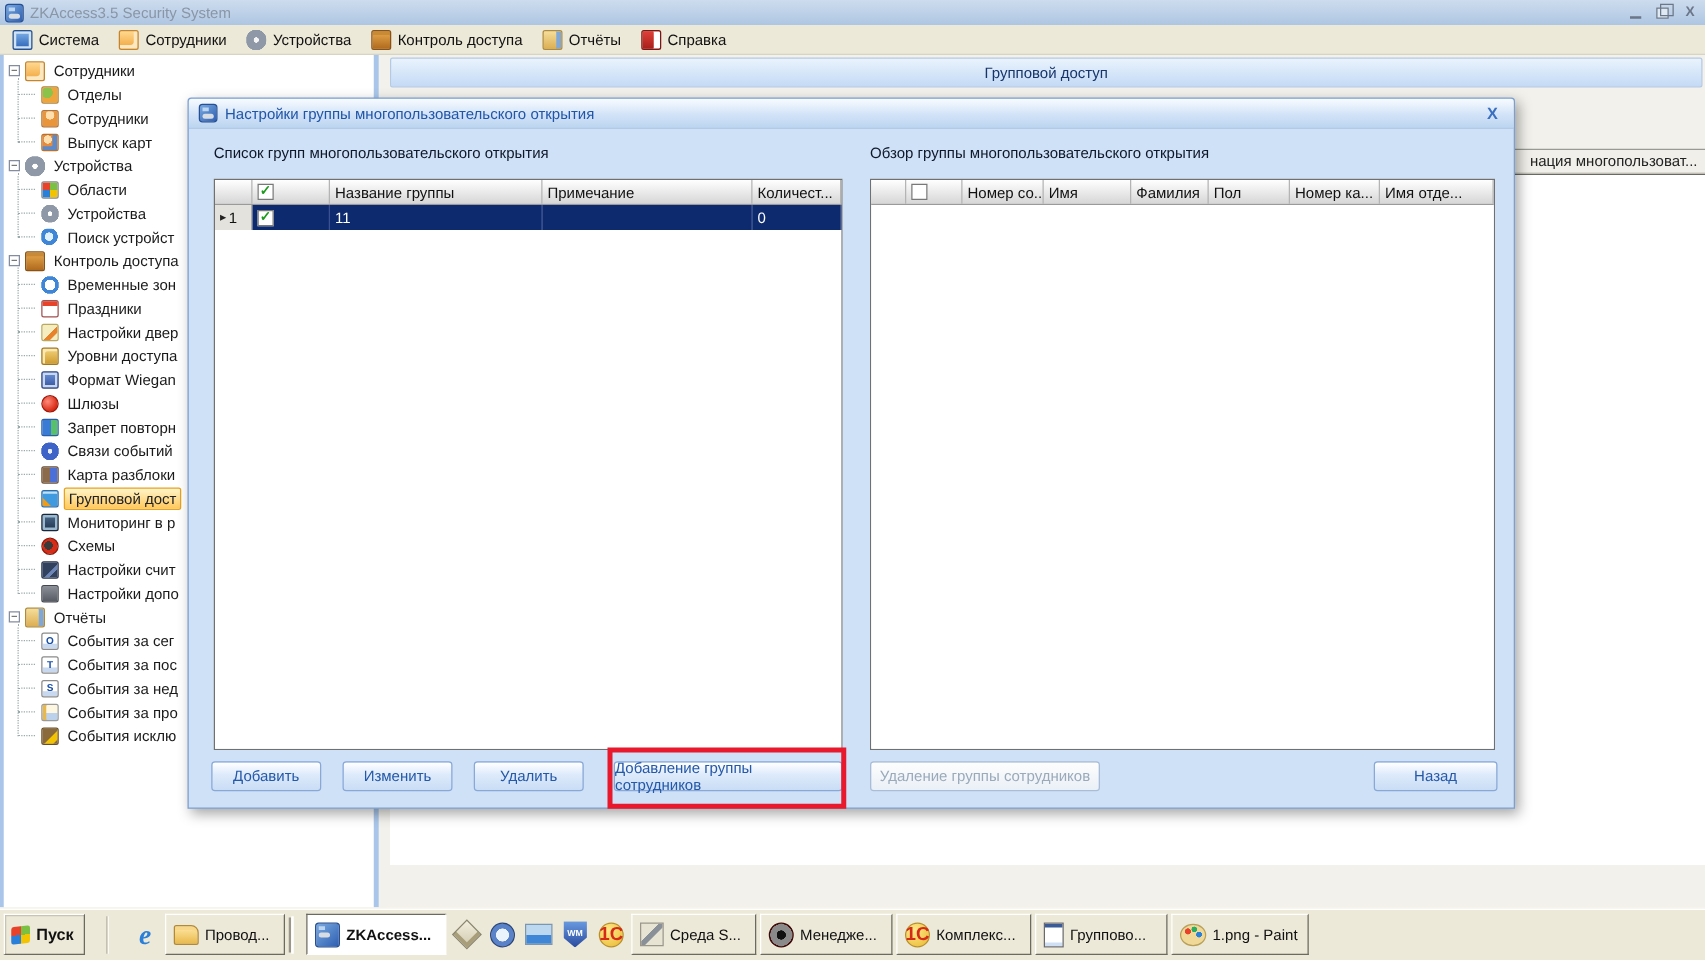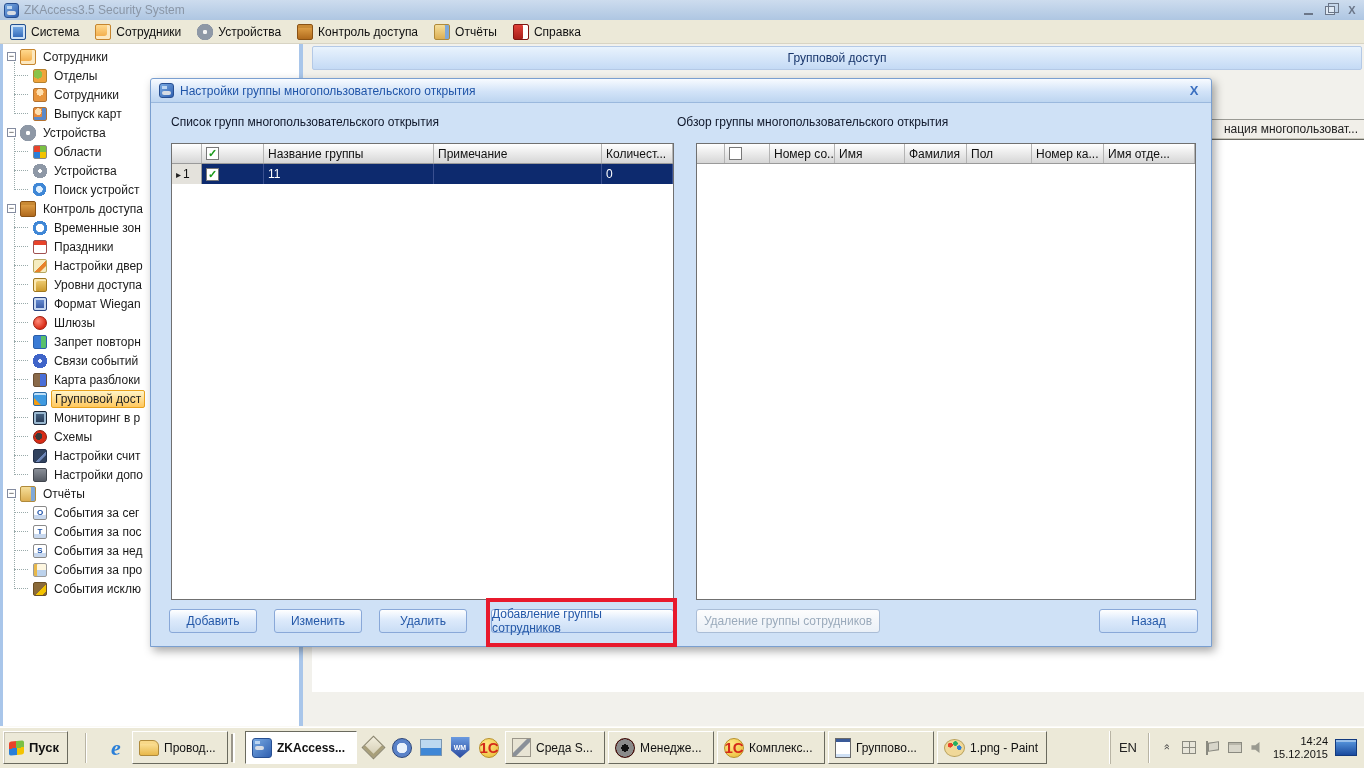--- a/index.html
+++ b/index.html
@@ -98,21 +98,21 @@
   
   .dialog { position:absolute; left:150px; top:78px; width:1062px; height:569px;
     background:#cfe1f6; border:1px solid #7a9fd0; border-radius:3px 3px 0 0;
     box-shadow:3px 4px 10px rgba(0,0,0,.35); z-index:50; }
   .dlg-title { height:24px; background:linear-gradient(#f8fbff,#d2e3f8 55%,#bdd5f0);
     border-bottom:1px solid #9ab8dd; display:flex; align-items:center; padding:0 8px; gap:6px; border-radius:3px 3px 0 0; }
   .dlg-title .dtext { color:#2055a8; }
   .dlg-close { margin-left:auto; color:#3a6fc0; font-weight:bold; font-size:13px; width:18px; text-align:center; cursor:default; }
   .sec-label { position:absolute; color:#0f172a; }
   .sec-label.left { left:20px; top:36px; }
-  .sec-label.right { left:526px; top:36px; }
+  .sec-label.right { left:545px; top:36px; }
 
   .grid { position:absolute; top:64px; height:457px; background:#fff; border:1px solid #707070; display:flex; flex-direction:column; }
   .grid.leftg { left:20px; width:503px; }
   .grid.rightg { left:545px; width:500px; }
   .ghead { display:flex; height:20px; background:linear-gradient(#ffffff,#d6d6d6); border-bottom:1px solid #9a9a9a; flex:none; }
   .gcell { border-right:1px solid #b4b4b4; display:flex; align-items:center; padding:0 4px; overflow:hidden; white-space:nowrap; }
   .grow { display:flex; height:20px; flex:none; }
   .grow.sel .gcell { background:#0d2a6e; color:#fff; border-right:1px solid #3a5090; }
   .grow.sel .gcell.rowhdr { background:#e4e2dc; color:#111; border-right:1px solid #9a9a9a; }
   .gbody-fill { flex:1; background:#fff; }
@@ -470,37 +470,15 @@
         </div>
         <div class="tb-btn" style="width: 106px;">
           <span class="qi ic-document-icon"></span>
           <span>Группово...</span>
         </div>
         <div class="tb-btn" style="width: 110px;">
           <span class="qi ic-paint-icon"></span>
           <span>1.png - Paint</span>
         </div>
       </div>
-    <div class="tray">
-      <span class="lang">EN</span>
-      <span class="tb-sep"></span>
-      <span class="tray-ic chev">»</span>
-      <span class="tray-ic">
-          <span class="wingrid"></span>
-        </span>
-      <span class="tray-ic">
-          <span class="flagic"></span>
-        </span>
-      <span class="tray-ic">
-          <span class="netic"></span>
-        </span>
-      <span class="tray-ic">
-          <span class="spkic"></span>
-        </span>
-      <span class="clockblk">
-        <div>14:24</div>
-        <div>15.12.2015</div>
-      </span>
-      <span class="dispic"></span>
-    </div>
   </div>
 
 </div>
 
 </body></html>

